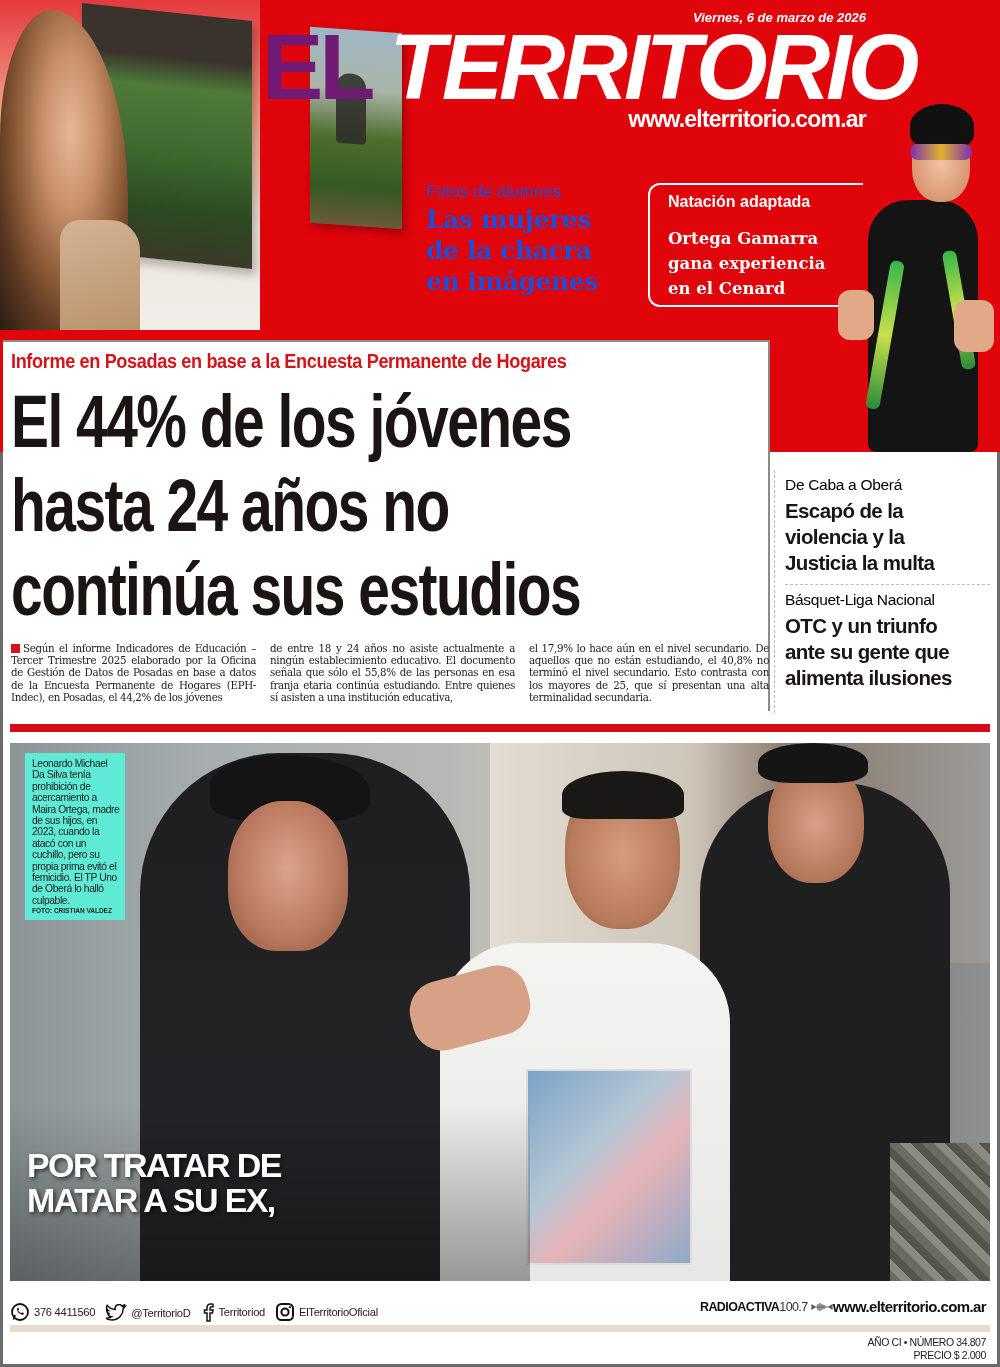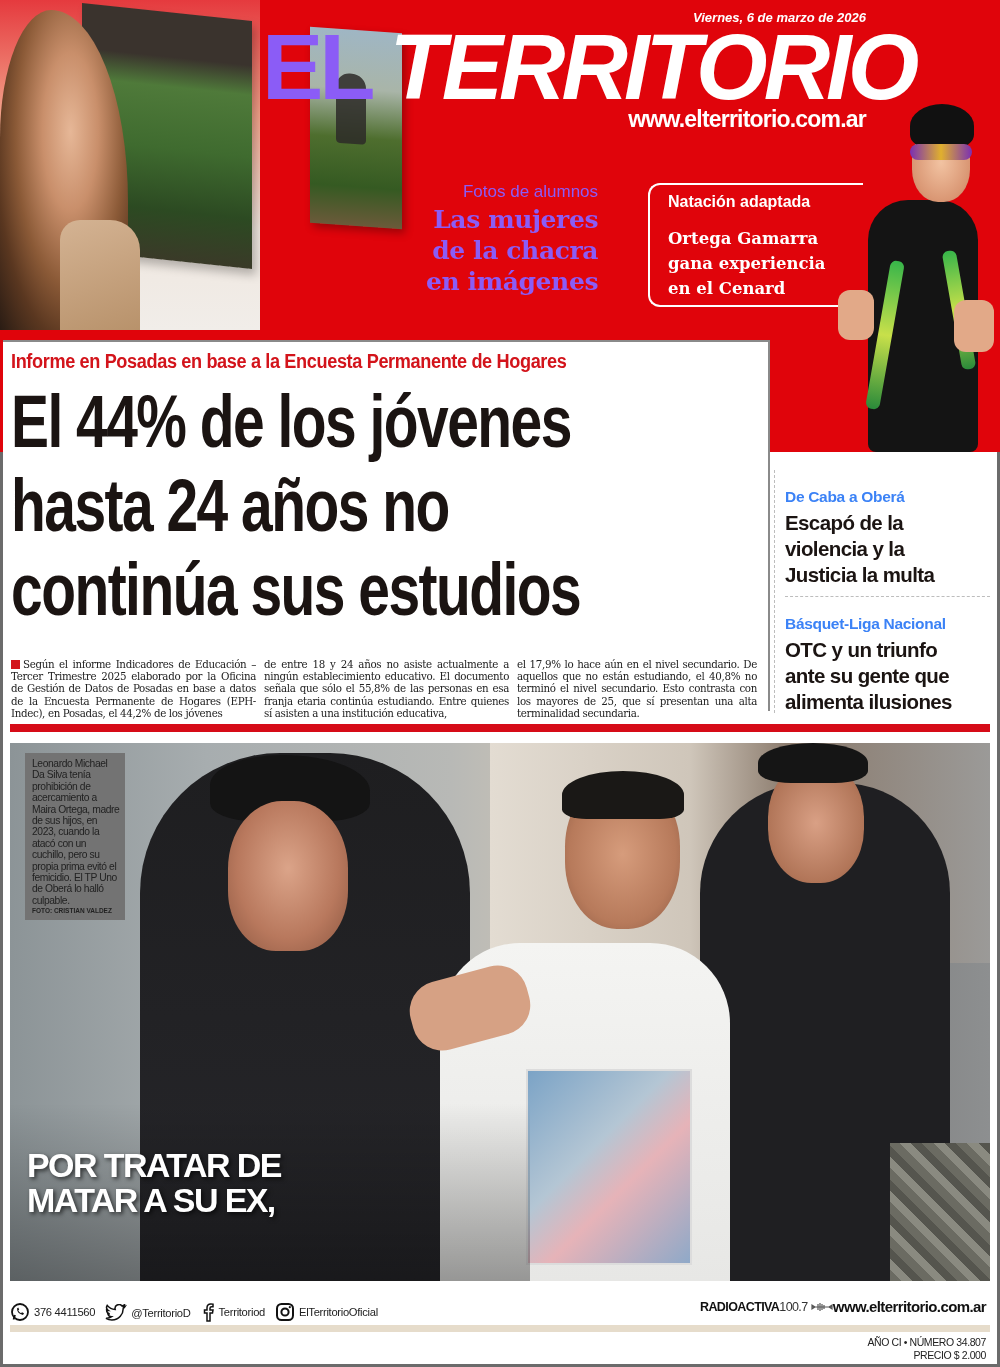--- a/index.html
+++ b/index.html
@@ -22,26 +22,26 @@
     border-radius: 40% 60% 0 0; }
   .photo-chacra .shawl { position: absolute; left: 60px; top: 220px; width: 80px; height: 110px;
     background: linear-gradient(160deg, #d4b393, #b8926b); border-radius: 20px 30px 0 0; }
   .photo-chacra-2 { position: absolute; left: 310px; top: 30px; width: 92px; height: 196px;
     background: linear-gradient(180deg, #9fb6c4 0%, #a9b5a8 30%, #4e6e2e 55%, #355a22 80%, #6b5a3a 100%);
     transform: skewY(4deg); box-shadow: 3px 4px 8px rgba(0,0,0,0.3); }
   .photo-chacra-2::after { content:""; position:absolute; left: 26px; top: 44px; width: 30px; height: 70px; background: #2d2a28; border-radius: 14px 14px 4px 4px; opacity: .85; }
 
   .logo { position: absolute; left: 262px; top: 24px; height: 86px; display: flex; align-items: flex-end;
     font-family: "Liberation Sans", sans-serif; font-weight: 700; font-size: 92px; letter-spacing: -4px; line-height: 86px; }
-  .logo .el { color: #8b5cf6; }
+  .logo .el { color: #701a75; }
   .logo .territorio { color: #ffffff; margin-left: 18px; font-style: italic; }
   .date { position: absolute; left: 676px; top: 10px; width: 190px; text-align: right; color: #fff; font-style: italic; font-weight: 700; font-size: 13px; }
   .site-url { position: absolute; left: 590px; top: 106px; width: 276px; text-align: right; color: #fff; font-weight: 700; font-size: 23px; letter-spacing: -0.8px; }
 
-  .teaser-fotos { position: absolute; left: 426px; top: 182px; color: #8b5cf6; text-align: right; }
+  .teaser-fotos { position: absolute; left: 426px; top: 182px; color: #1d4ed8; }
   .teaser-fotos .kicker { font-size: 17px; font-weight: 400; margin-bottom: 2px; }
   .teaser-fotos .headline { font-family: "DejaVu Serif", serif; font-weight: 700; font-size: 25px; line-height: 31px; letter-spacing: -0.4px; }
 
   .teaser-natacion { position: absolute; left: 648px; top: 183px; width: 215px; height: 124px; border: 2px solid #fff; border-right: none; border-radius: 12px 0 0 12px; color: #fff; padding: 8px 0 0 18px; }
   .teaser-natacion .kicker { font-size: 16px; font-weight: 700; margin-bottom: 15px; }
   .teaser-natacion .headline { font-family: "DejaVu Serif", serif; font-weight: 700; font-size: 16.5px; line-height: 25px; }
 
   .swimmer { position: absolute; left: 832px; top: 100px; width: 168px; height: 352px; }
   .swimmer .cap { position: absolute; left: 78px; top: 4px; width: 64px; height: 44px; background: #111; border-radius: 50% 50% 30% 30%; }
   .swimmer .face { position: absolute; left: 80px; top: 30px; width: 58px; height: 72px; background: radial-gradient(ellipse at 50% 45%, #f2c3a2 0%, #d99673 70%, #b77354 100%); border-radius: 40% 40% 45% 45%; }
@@ -49,26 +49,26 @@
   .swimmer .suit { position: absolute; left: 36px; top: 100px; width: 110px; height: 252px; background: #141414; border-radius: 40px 40px 8px 8px; }
   .swimmer .trim-l { position: absolute; left: 46px; top: 160px; width: 14px; height: 150px; background: linear-gradient(180deg, #37b54a, #c8e04a, #2a8a3a); transform: rotate(10deg); border-radius: 6px; }
   .swimmer .trim-r { position: absolute; left: 120px; top: 150px; width: 14px; height: 120px; background: linear-gradient(180deg, #37b54a, #c8e04a, #2a8a3a); transform: rotate(-10deg); border-radius: 6px; }
   .swimmer .arm-l { position: absolute; left: 6px; top: 190px; width: 36px; height: 50px; background: #e2a988; border-radius: 12px; }
   .swimmer .arm-r { position: absolute; left: 122px; top: 200px; width: 40px; height: 52px; background: #e2a988; border-radius: 12px; }
 
   
   .lead-box { position: absolute; left: 3px; top: 340px; width: 767px; height: 371px; background: #fff; border-top: 2px solid #8a8a8a; border-right: 2px solid #8a8a8a; }
   .lead-kicker { position: absolute; left: 8px; top: 8px; font-family: "Liberation Sans", sans-serif; font-weight: 700; font-size: 19.5px; color: #d3141b; transform: scaleX(0.93); transform-origin: left; letter-spacing: -0.4px; }
   .lead-headline { position: absolute; left: 8px; top: 38px; width: 760px; font-family: "Liberation Sans", sans-serif; font-weight: 700; font-size: 74px; line-height: 84px; color: #1b1412; letter-spacing: -2px; transform: scaleX(0.77); transform-origin: left top; white-space: nowrap; }
-  .lead-body { position: absolute; left: 8px; top: 316px; width: 740px; display: grid; grid-template-columns: 245px 245px 240px; column-gap: 8px; font-family: "DejaVu Serif", serif; font-size: 10.3px; line-height: 12.2px; color: #222; letter-spacing: -0.35px; text-align: justify; }
+  .lead-body { position: absolute; left: 8px; top: 300px; width: 740px; display: grid; grid-template-columns: 245px 245px 240px; column-gap: 14px; font-family: "DejaVu Serif", serif; font-size: 10.3px; line-height: 12.2px; color: #222; letter-spacing: -0.35px; text-align: justify; }
   .lead-body .square { display: inline-block; width: 9px; height: 9px; background: #d3141b; margin-right: 3px; vertical-align: -1px; }
 
   
   .side-col { position: absolute; left: 774px; top: 470px; width: 222px; height: 243px; border-left: 1px dashed #bdbdbd; padding-left: 10px; }
-  .side-item .kicker { font-weight: 700; font-size: 15.5px; color: #3b82f6; margin-top: 18px; letter-spacing: -0.3px; }
+  .side-item .kicker { font-weight: 400; font-size: 15.5px; color: #000000; margin-top: 6px; letter-spacing: -0.3px; }
   .side-item .headline { font-weight: 700; font-size: 20.5px; line-height: 26px; color: #1b1412; letter-spacing: -0.6px; margin-top: 4px; }
   .side-divider { border-top: 1px dashed #bdbdbd; margin: 8px 6px 0 0; }
 
   .red-rule { position: absolute; left: 10px; top: 724px; width: 980px; height: 8px; background: #d60c18; }
 
   
   .main-photo { position: absolute; left: 10px; top: 743px; width: 980px; height: 538px; overflow: hidden;
     background: linear-gradient(90deg, #8c9497 0%, #a7adaf 20%, #b8b9b6 45%, #c9c2b6 55%, #9c8e7e 62%, #747474 75%, #8d8f90 100%); }
   .main-photo .wall-right { position: absolute; left: 480px; top: 0; width: 500px; height: 220px; background: linear-gradient(90deg, #e3dcd2, #cfc6ba 40%, #8a7a6c 60%, #9b9a98 100%); }
   .main-photo .officer-left { position: absolute; left: 130px; top: 10px; width: 330px; height: 528px; background: linear-gradient(180deg, #1e1e20 0%, #26262a 100%); border-radius: 140px 140px 0 0; }
@@ -78,21 +78,21 @@
   .main-photo .prisoner-face { position: absolute; left: 555px; top: 36px; width: 115px; height: 150px; background: radial-gradient(ellipse at 50% 50%, #d69c7c 0%, #b77a5b 65%, #8a5a43 100%); border-radius: 45%; }
   .main-photo .prisoner-hair { position: absolute; left: 552px; top: 28px; width: 122px; height: 48px; background: #1a1816; border-radius: 50% 50% 20% 20%; }
   .main-photo .shirt-print { position: absolute; left: 516px; top: 326px; width: 166px; height: 196px; background: linear-gradient(135deg, #7ba3c6, #b4c6d4 40%, #e6b3b8 60%, #8fa9c8 100%); border: 2px solid #dcdcdc; }
   .main-photo .officer-right { position: absolute; left: 690px; top: 40px; width: 250px; height: 498px; background: #1f1f22; border-radius: 110px 110px 0 0; }
   .main-photo .officer-right-face { position: absolute; left: 758px; top: 20px; width: 96px; height: 120px; background: radial-gradient(ellipse, #d9a085 0%, #b17558 70%, #85553f 100%); border-radius: 45%; }
   .main-photo .beret-right { position: absolute; left: 748px; top: 0; width: 110px; height: 40px; background: #151515; border-radius: 50% 50% 30% 30%; }
   .main-photo .camo { position: absolute; left: 880px; top: 400px; width: 100px; height: 138px; background: repeating-linear-gradient(45deg, #6b6b62 0 8px, #8a8a80 8px 16px, #55554e 16px 24px); }
   .main-photo .hand { position: absolute; left: 400px; top: 230px; width: 120px; height: 70px; background: #d6a184; border-radius: 30px; transform: rotate(-15deg); }
   .main-photo .grad { position: absolute; left: 0; top: 360px; width: 520px; height: 178px; background: linear-gradient(0deg, rgba(0,0,0,0.35), rgba(0,0,0,0)); }
 
-  .caption { position: absolute; left: 25px; top: 753px; width: 100px; background: #737373; padding: 5px 4px 5px 7px; font-family: "Liberation Sans", sans-serif; font-size: 10.3px; line-height: 11.4px; color: #222; letter-spacing: -0.4px; }
+  .caption { position: absolute; left: 25px; top: 753px; width: 100px; background: #5eead4; padding: 5px 4px 5px 7px; font-family: "Liberation Sans", sans-serif; font-size: 10.3px; line-height: 11.4px; color: #222; letter-spacing: -0.4px; }
   .caption .credit { font-size: 6.5px; font-weight: 700; letter-spacing: 0; line-height: 9px; }
 
   .photo-headline { position: absolute; left: 27px; top: 1148px; width: 420px; color: #fff; font-family: "Liberation Sans", sans-serif; font-weight: 700; font-size: 34px; line-height: 35px; letter-spacing: -1.6px; text-shadow: 2px 2px 4px rgba(0,0,0,0.65); }
 
   
   .footer { position: absolute; left: 10px; top: 1296px; width: 980px; height: 26px; display: flex; align-items: flex-end; }
   .social { display: flex; align-items: center; font-size: 11.2px; color: #222; letter-spacing: -0.3px; margin-right: 10px; }
   .social svg { margin-right: 4px; }
   .radio { position: absolute; left: 690px; top: 4px; font-size: 12.5px; color: #111; letter-spacing: -0.6px; }
   .radio .brand { font-weight: 700; }

